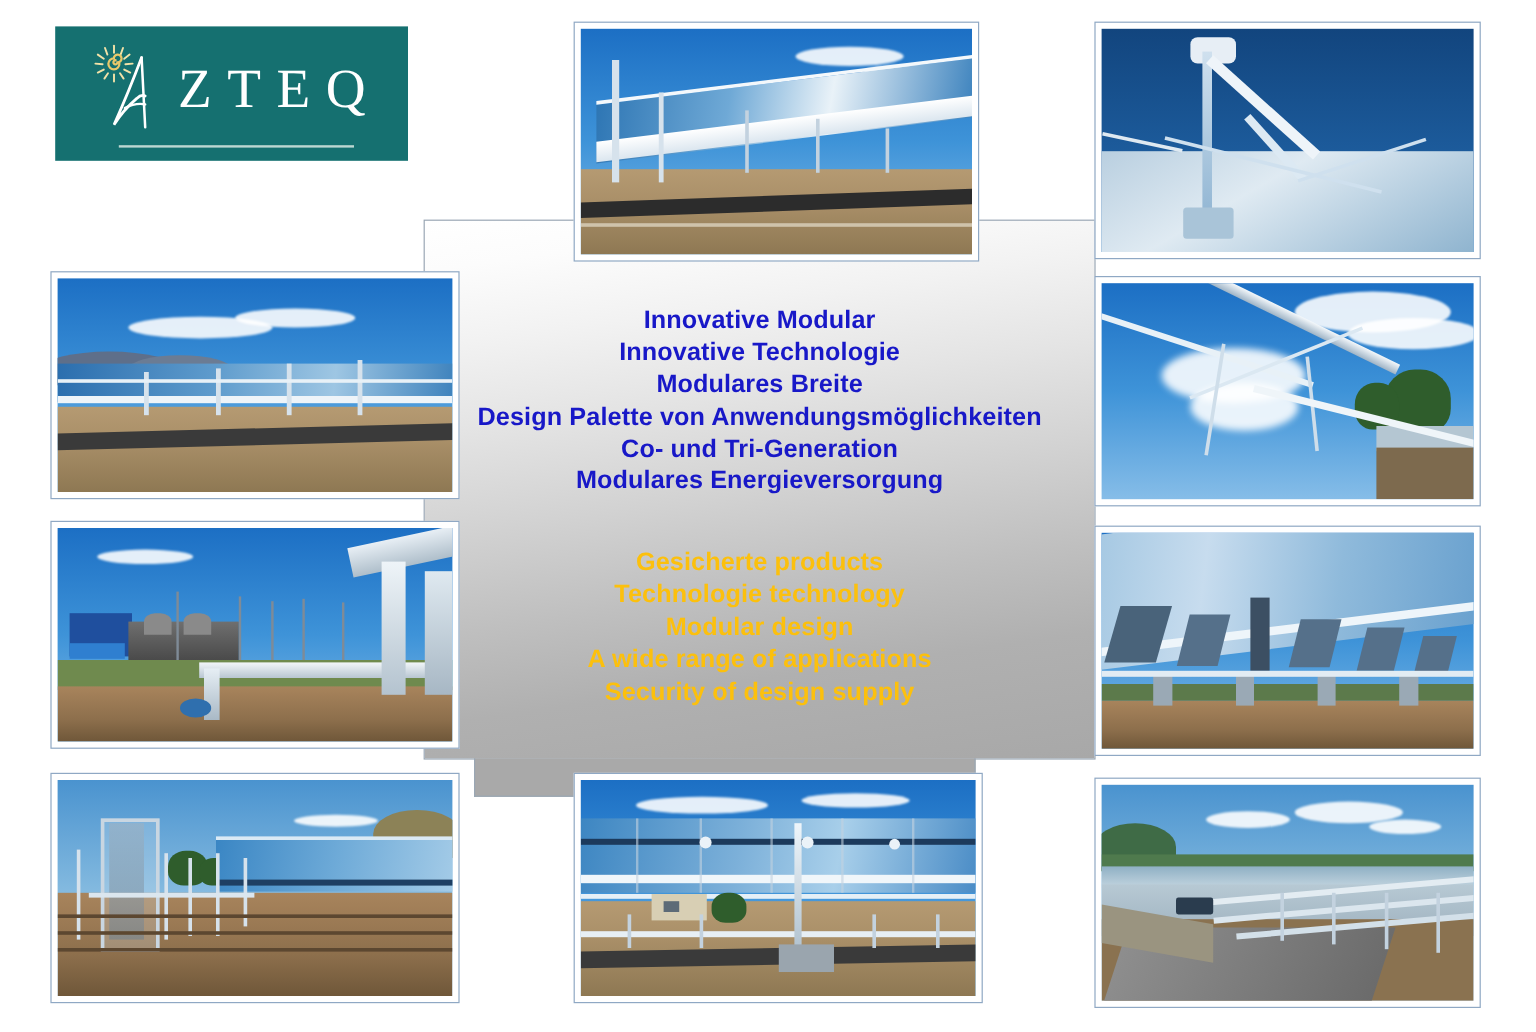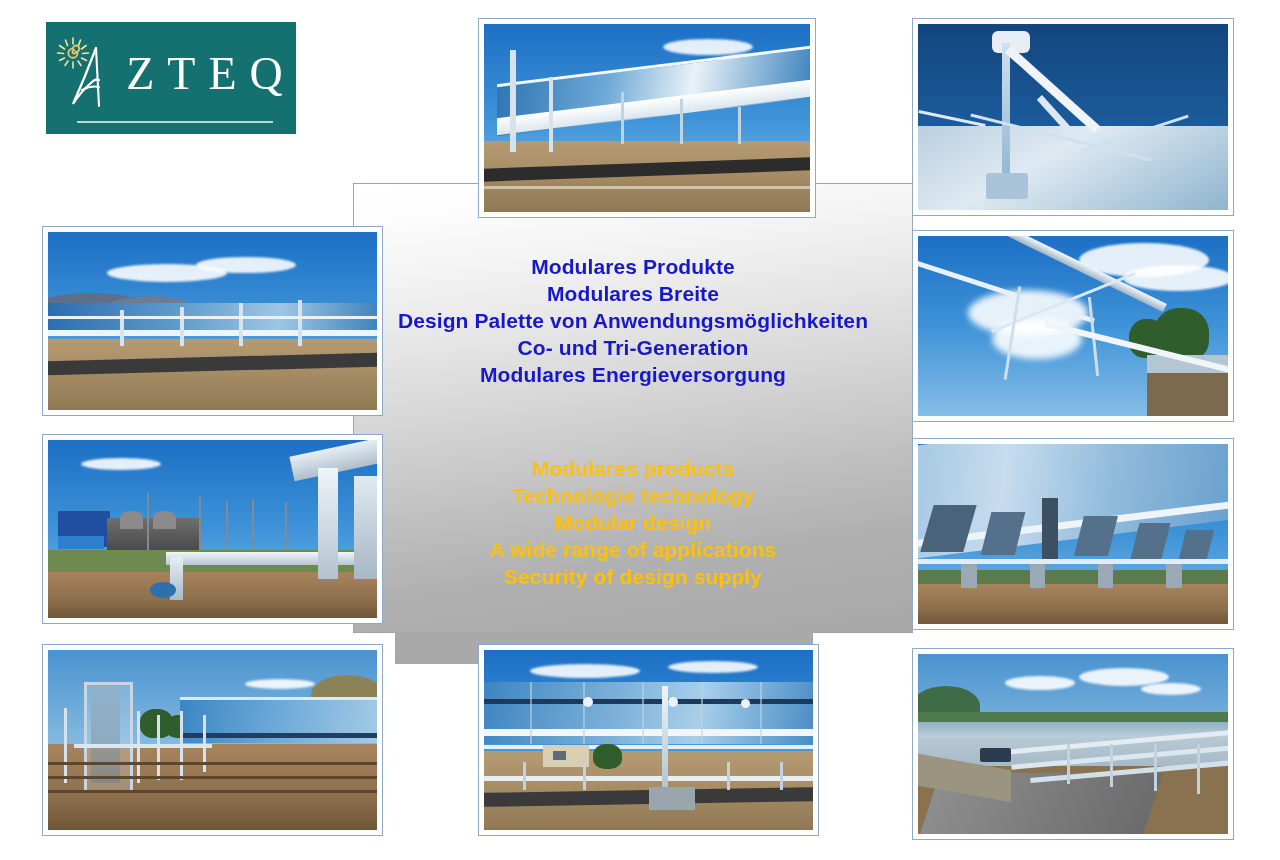--- a/index.html
+++ b/index.html
@@ -18,21 +18,21 @@
     width: 1280px;
     height: 860px;
     background: #ffffff;
   }
 
   
   .logo-box {
     position: absolute;
     left: 46px;
     top: 22px;
-    width: 250px;
+    width: 294px;
     height: 112px;
     background: #157070;
     display: flex;
     flex-direction: column;
     align-items: center;
     justify-content: center;
   }
   .logo-row {
     display: flex;
     align-items: center;
@@ -192,29 +192,30 @@
         </svg>
       </div>
       <div class="logo-word">ZTEQ</div>
     </div>
     <div class="logo-rule"></div>
   </div>
 
   <div class="center-panel">
 
     <div class="text-block text-de">
-      <div>Modulares Produkte</div>
+      <div>Innovative Modular</div>
+      <div>Innovative Technologie</div>
       <div>Modulares Breite</div>
       <div>Design Palette von Anwendungsmöglichkeiten</div>
       <div>Co- und Tri-Generation</div>
       <div>Modulares Energieversorgung</div>
     </div>
 
     <div class="text-block text-en">
-      <div>Modulares products</div>
+      <div>Gesicherte products</div>
       <div>Technologie technology</div>
       <div>Modular design</div>
       <div>A wide range of applications</div>
       <div>Security of design supply</div>
     </div>
   </div>
   <div class="center-panel-foot"></div>
 
   <div class="photo" style="left:478px; top:18px; width:338px; height:200px;">
     <div class="img sky-mid">

